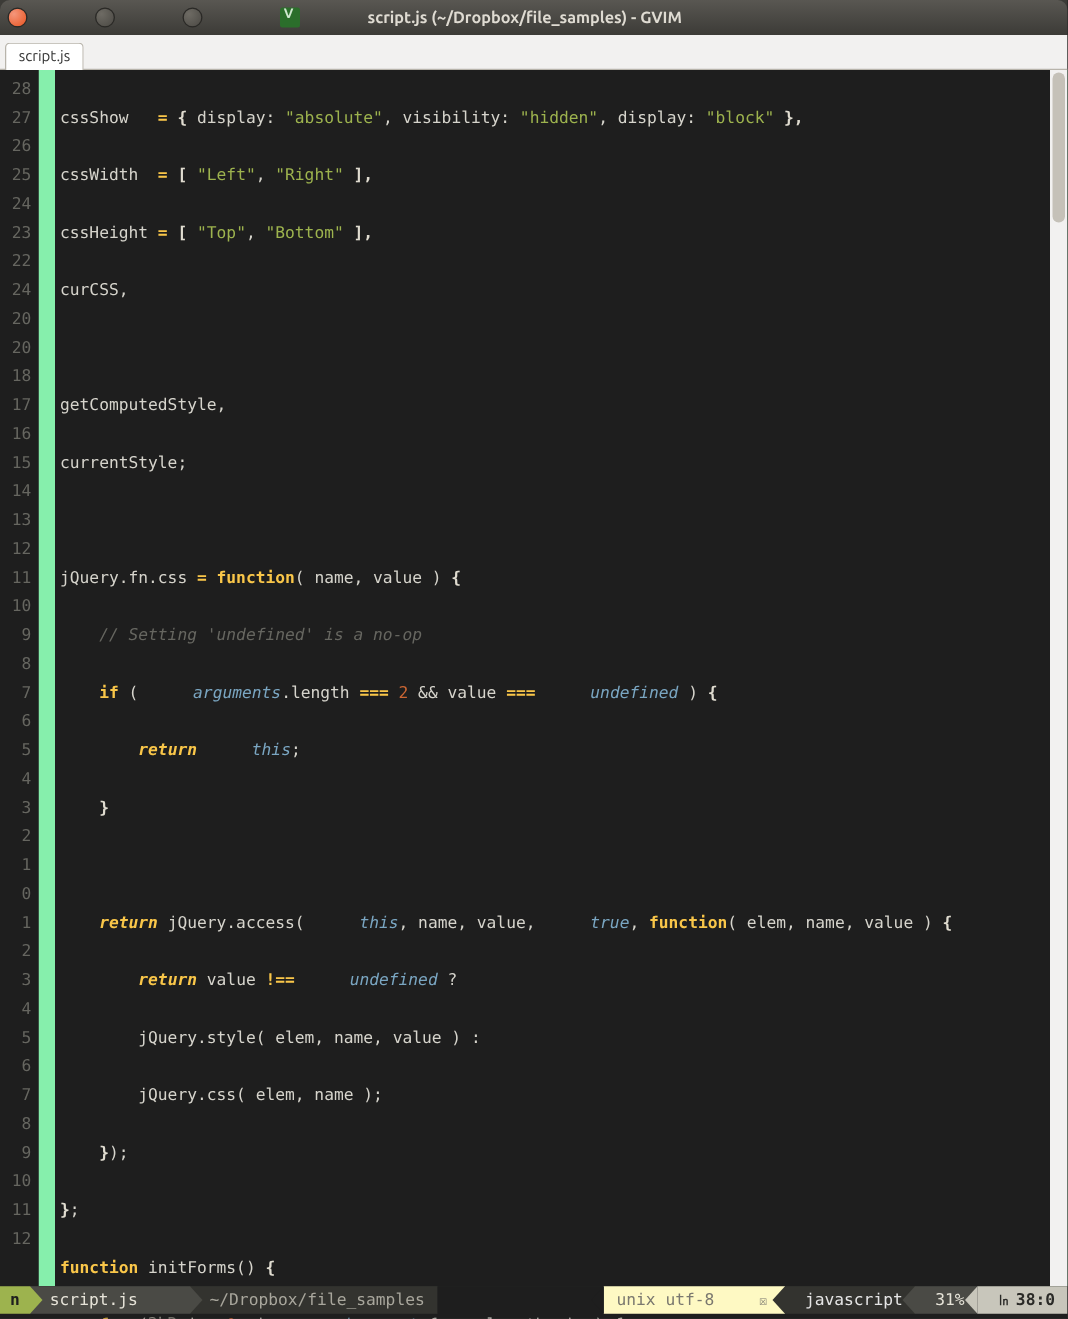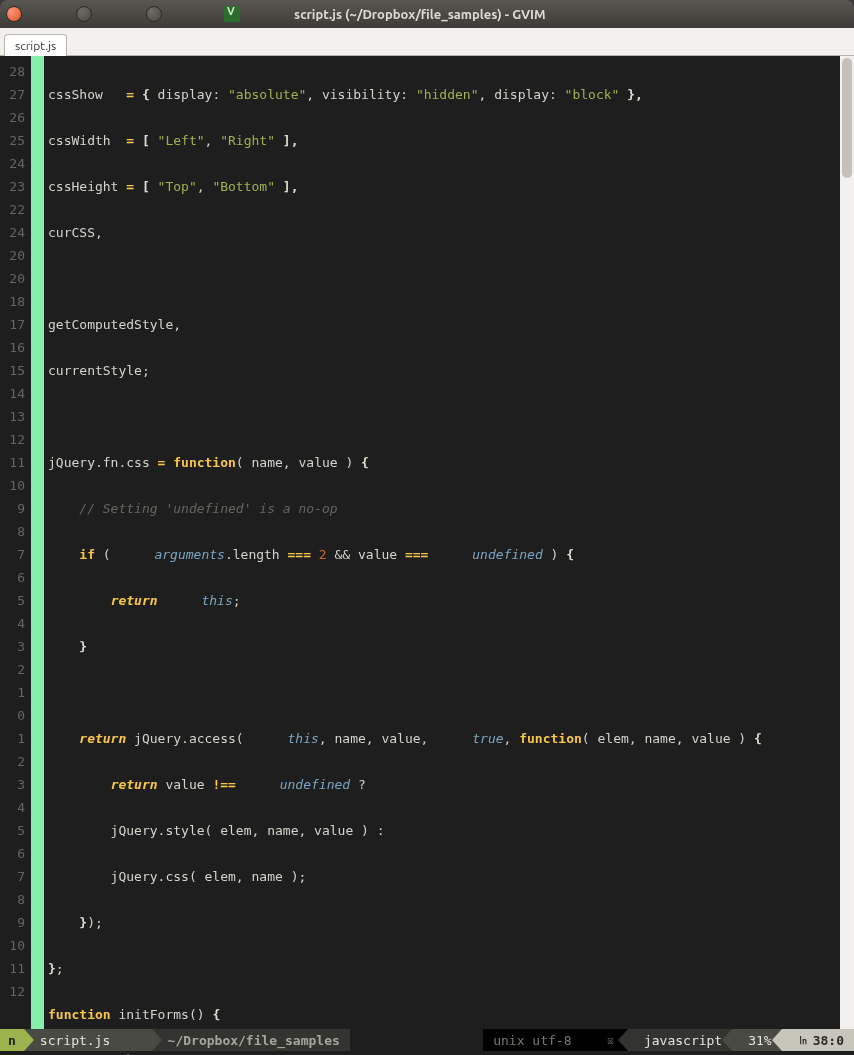--- a/index.html
+++ b/index.html
@@ -118,28 +118,28 @@
   content: ""; position: absolute; right: -10px; top: 0;
   border-top: 11px solid transparent; border-bottom: 11px solid transparent;
   border-left: 10px solid #9db34e; z-index: 3;
 }
 .seg-file { background: #4a4a45; color: #e6e3d8; padding-left: 16px; }
 .seg-file::after {
   content: ""; position: absolute; right: -10px; top: 0;
   border-top: 11px solid transparent; border-bottom: 11px solid transparent;
   border-left: 10px solid #4a4a45; z-index: 2;
 }
-.seg-path { background: #33332f; color: #a8a69c; padding-left: 16px; font-weight: bold; }
+.seg-path { background: #33332f; color: #a8a69c; padding-left: 16px; }
 .seg-path::after {
   content: ""; position: absolute; right: -10px; top: 0;
   border-top: 11px solid transparent; border-bottom: 11px solid transparent;
   border-left: 10px solid #33332f;
 }
 .seg-spacer { flex: 1; background: #1e1e1e; }
-.seg-enc { background: #000000; color: #7a786f; gap: 14px; }
+.seg-enc { background: #fef9c3; color: #7a786f; gap: 14px; }
 .seg-enc::before {
   content: ""; position: absolute; left: -10px; top: 0;
   border-top: 11px solid transparent; border-bottom: 11px solid transparent;
   border-right: 10px solid #1e1e1e;
 }
 .seg-ft { background: #33332f; color: #e5e5e5; padding-left: 16px; }
 .seg-ft::before {
   content: ""; position: absolute; left: -10px; top: 0;
   border-top: 11px solid transparent; border-bottom: 11px solid transparent;
   border-right: 10px solid #33332f;

